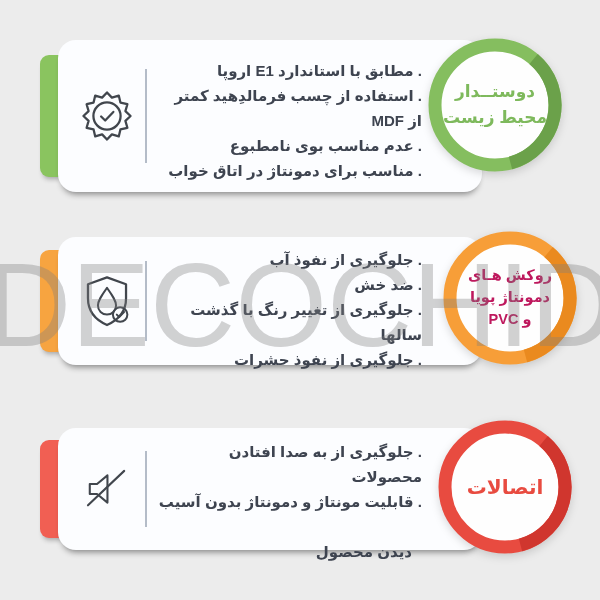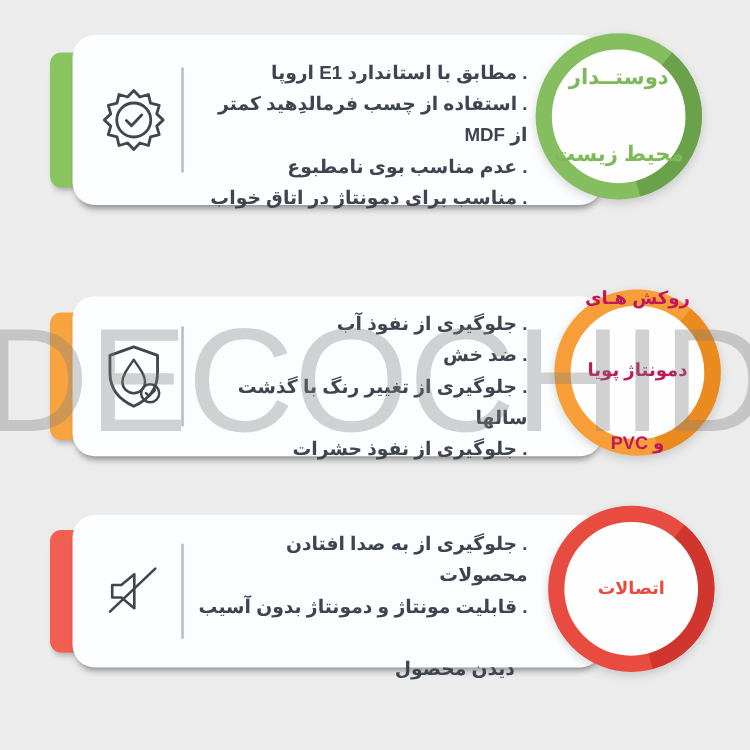--- a/index.html
+++ b/index.html
@@ -10,23 +10,23 @@
   }
   
   .watermark{
     position:absolute;left:-14px;right:-14px;top:246px;z-index:40;
     display:flex;justify-content:space-between;
     font-size:118px;line-height:1;font-weight:400;
     color:rgba(125,125,125,0.35);pointer-events:none;
   }
   
   .card-wrap{position:absolute;left:0;width:600px;}
-  .c1{top:28px;height:136px;}
+  .c1{top:40px;height:152px;}
   .c2{top:237px;height:128px;}
-  .c3{top:412px;height:122px;}
+  .c3{top:428px;height:122px;}
   .tab{
     position:absolute;left:40px;top:10%;height:80%;width:28px;
     border-radius:9px;z-index:0;
     box-shadow:0 5px 5px -3px rgba(0,0,0,0.30);
   }
   .c1 .tab{background:#8AC45F;}
   .c2 .tab{background:#F7A440;}
   .c3 .tab{background:#F15F53;}
   .card{
     position:absolute;left:58px;top:0;width:424px;height:100%;
@@ -56,25 +56,25 @@
     position:absolute;width:136px;height:136px;z-index:3;
     filter:drop-shadow(0 3px 4px rgba(0,0,0,0.15));
   }
   .c1 .badge{left:427px;top:-3px;}
   .c2 .badge{left:442px;top:-7px;}
   .c3 .badge{left:437px;top:-9px;}
   .badge svg{position:absolute;inset:0;width:136px;height:136px;}
   .badge-text{
     position:absolute;inset:0;display:flex;flex-direction:column;
     align-items:center;justify-content:center;
-    direction:rtl;text-align:center;font-weight:700;z-index:2;gap:36px;
+    direction:rtl;text-align:center;font-weight:700;z-index:2;
   }
   .c1 .badge-text{font-size:17px;line-height:1.55;color:#7EB95C;}
   .c2 .badge-text{font-size:14.5px;line-height:1.5;color:#be185d;}
-  .c3 .badge-text{font-size:14px;line-height:1.55;color:#E84B40;}
+  .c3 .badge-text{font-size:20px;line-height:1.55;color:#E84B40;}
   .ic{stroke:#41464D;fill:none;stroke-width:2.5;stroke-linejoin:round;stroke-linecap:round;}
 </style>
 </head>
 <body>
 
 <div class="stage">
 
   <section class="card-wrap c1">
     <div class="tab"></div>
     <div class="card">

